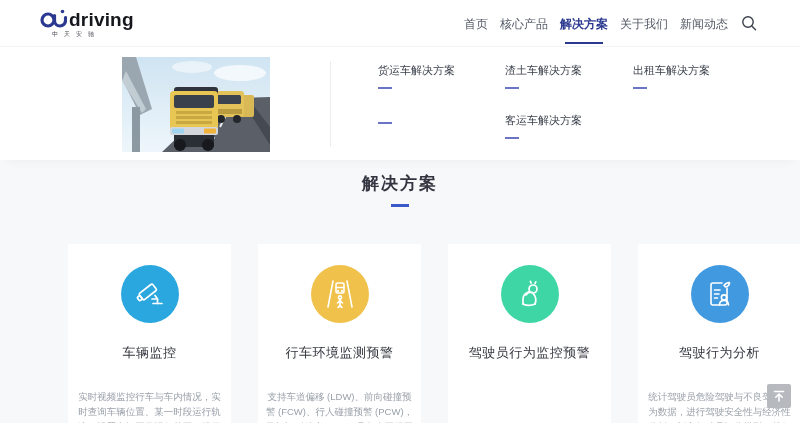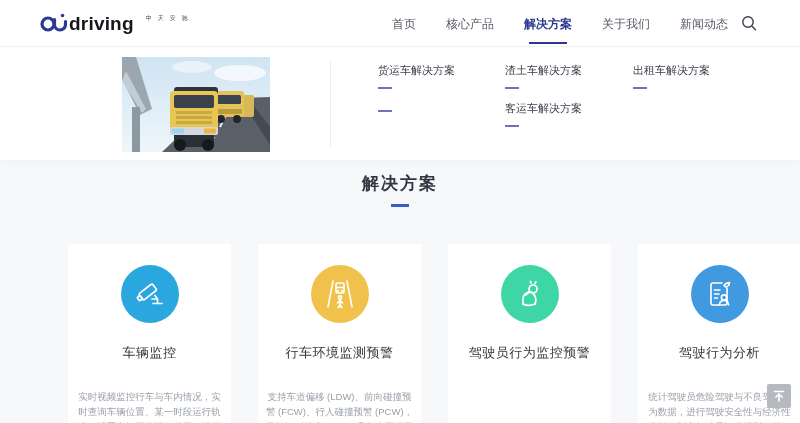--- a/index.html
+++ b/index.html
@@ -9,46 +9,46 @@
     position:relative; width:800px; height:423px; margin:0 auto;
     background:#f7f8fa; overflow:hidden;
   }
 
   
   .navbar {
     position:absolute; top:0; left:0; width:800px; height:47px;
     background:#fff; display:flex; align-items:center; z-index:30;
     border-bottom:1px solid #f1f2f4;
   }
-  .brand { display:flex; flex-direction:row; margin-left:40px; line-height:1; }
+  .brand { display:flex; flex-direction:column; margin-left:40px; line-height:1; }
   .brand-row { display:flex; align-items:center; }
   .brand-logo-icon { width:27px; height:20px; margin-right:2px; }
   .brand-name { font-size:19px; font-weight:bold; color:#16171c; letter-spacing:0.2px; }
   .brand-sub { font-size:6px; color:#4a4a55; letter-spacing:6px; margin-top:2px; margin-left:12px; }
-  .nav { position:absolute; right:72px; top:0; height:49px; display:flex; align-items:center; gap:30px; }
+  .nav { position:absolute; right:72px; top:0; height:49px; display:flex; align-items:center; gap:12px; }
   .nav-item { position:relative; font-size:12px; color:#555a66; height:47px; display:flex; align-items:center; cursor:pointer; }
   .nav-item.active { color:#2b3990; font-weight:bold; }
   .nav-item.active::after {
     content:""; position:absolute; left:50%; transform:translateX(-50%);
     bottom:4px; width:38px; height:2px; background:#2b3990;
   }
   .search-btn { position:absolute; right:42px; top:14px; width:18px; height:18px; cursor:pointer; }
 
   
   .mega {
     position:absolute; top:47px; left:0; width:800px; height:113px;
     background:#fff; z-index:20; box-shadow:0 6px 10px -6px rgba(0,0,0,0.06);
   }
   .mega-img {
     position:absolute; left:122px; top:10px; width:148px; height:95px; overflow:hidden;
   }
   .mega-divider { position:absolute; left:330px; top:14px; width:1px; height:86px; background:#ececf0; }
   .mega-links {
     position:absolute; left:378px; top:16px;
-    display:grid; grid-template-columns:127px 128px 127px; row-gap:12px;
+    display:grid; grid-template-columns:127px 128px 127px; row-gap:24px;
   }
   .mega-link { cursor:pointer; }
   .mega-link .lbl { font-size:11px; color:#3a3f4a; display:block; }
   .mega-link .dash { display:block; width:14px; height:2px; background:#6a73c5; margin-top:9px; }
 
   
   .section-head { position:absolute; top:172px; left:0; width:800px; text-align:center; }
   .section-title { font-size:17px; font-weight:bold; color:#333640; letter-spacing:2px; }
   .section-dash { display:block; width:18px; height:3px; background:#3a5ac8; margin:9px auto 0; }
 

